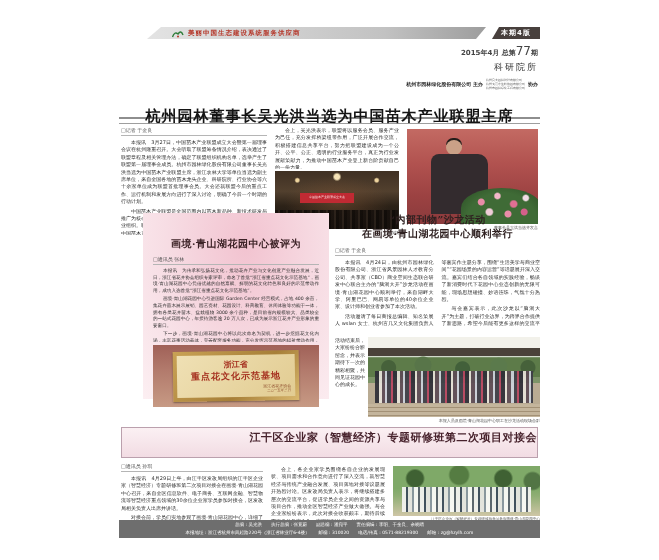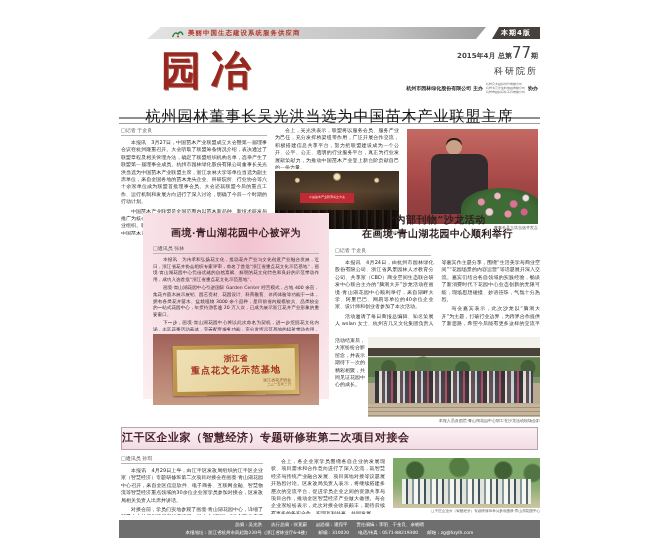--- a/index.html
+++ b/index.html
@@ -18,33 +18,33 @@
     clip-path:polygon(7px 0,100% 0,100% 100%,0 100%);
     color:#fff;font-size:7px;font-weight:bold;display:flex;align-items:center;justify-content:center;letter-spacing:1px;}
 
   
   .header{position:absolute;top:17px;left:0;right:0;height:58px;}
   .masthead{position:absolute;left:42px;top:10px;font-family:"DejaVu Serif",serif;
     font-size:40px;line-height:40px;font-weight:900;color:#96281f;letter-spacing:9px;
     text-shadow:1px 1px 0 #b0554d;}
   .issue-info{position:absolute;right:2px;top:4px;text-align:right;color:#333;}
   .issue-line{font-size:7px;font-weight:bold;color:#444;}
-  .issue-no{font-size:15px;font-weight:normal;}
+  .issue-no{font-size:12px;font-weight:normal;}
   .pub-type{font-size:9px;color:#333;margin-top:3px;letter-spacing:2px;}
   .org-row{display:flex;justify-content:flex-end;align-items:center;gap:3px;margin-top:4px;}
   .org-main{font-size:5px;font-weight:bold;color:#222;}
   .co-list{text-align:left;}
   .co-list div{font-size:3px;line-height:4px;color:#555;transform-origin:right;}
   .co-label{font-size:5px;font-weight:bold;color:#222;}
   .double-rule{position:absolute;top:77px;left:0;right:0;height:4px;
     border-top:2px solid #8e8e8e;border-bottom:1px solid #9e9e9e;}
 
   
   .headline1{position:absolute;top:84px;left:0;right:0;text-align:center;
-    font-family:"DejaVu Serif",serif;font-size:15px;font-weight:400;color:#141414;letter-spacing:1px;}
+    font-family:"DejaVu Serif",serif;font-size:15px;font-weight:700;color:#141414;letter-spacing:1px;}
 
   
   .byline{font-size:5px;color:#555;border-bottom:1px solid #b5b5b5;padding-bottom:2px;margin-bottom:3px;}
   .body-text{font-size:5px;line-height:7.4px;color:#2e2e2e;text-align:justify;overflow:hidden;}
   .body-text p{margin:0 0 2px 0;text-indent:10px;}
   .caption{font-size:4px;color:#555;text-align:right;margin-top:1px;}
 
   
   .a1{position:absolute;top:104px;left:0;right:0;height:110px;}
   .a1-colA{position:absolute;left:2px;width:146px;top:0;bottom:0;}
@@ -79,26 +79,26 @@
       radial-gradient(circle at 80% 25%,#f1dce4 0 2.5px,transparent 4px),
       radial-gradient(circle at 35% 60%,#f0cdd8 0 3px,transparent 4.5px),
       radial-gradient(circle at 58% 65%,#e98ca8 0 3px,transparent 4px),
       radial-gradient(circle at 78% 60%,#d4608a 0 3px,transparent 4px),
       radial-gradient(ellipse at 50% 80%,#3f6b36 0 60%,#2f5228 90%);
     border-radius:50% 50% 0 0;}
 
   
   .a2{position:absolute;top:190px;left:24px;width:186px;height:186px;
     background:radial-gradient(ellipse at 55% 18%,#f2c3d0 0%,#f7dde4 55%,#fceff2 100%);
-    padding:13px 10px 6px;box-sizing:border-box;}
+    padding:24px 10px 6px;box-sizing:border-box;}
   .a2 .hl,.a3 .hl{font-family:"DejaVu Serif",serif;font-weight:900;color:#3c2226;
     font-size:10px;line-height:14px;text-align:center;letter-spacing:.5px;}
   .a2 .byline{margin-top:5px;}
   .a2 .body-text{height:74px;font-size:4.6px;line-height:6.6px;}
-  .plaque-photo{margin-top:3px;height:71px;
+  .plaque-photo{margin-top:3px;height:62px;
     background:linear-gradient(180deg,#a06158 0%,#b27a6c 40%,#c79a84 100%);
     display:flex;align-items:center;justify-content:center;}
   .plaque{width:126px;height:50px;background:linear-gradient(135deg,#c9a255,#a77f38 60%,#d9b86e);
     padding:4px;box-sizing:border-box;transform:rotate(-1deg);box-shadow:0 1px 2px rgba(0,0,0,.4);}
   .plaque-inner{width:100%;height:100%;background:linear-gradient(135deg,#efe0b4,#e2cc92);
     display:flex;flex-direction:column;align-items:center;justify-content:center;box-sizing:border-box;padding:1px 4px;}
   .plaque-l1{font-size:8px;font-weight:900;color:#a5301f;font-family:"DejaVu Serif",serif;}
   .plaque-l2{font-size:9px;font-weight:900;color:#a5301f;font-family:"DejaVu Serif",serif;letter-spacing:1px;}
   .plaque-l3{font-size:4px;color:#8c4a2a;align-self:flex-end;margin-top:1px;}
   .plaque-l4{font-size:3.5px;color:#8c4a2a;align-self:flex-end;}
@@ -121,21 +121,21 @@
       radial-gradient(circle at 93% 50%,#46613a 0 7px,transparent 8px);}
   .grp-people{position:absolute;left:4%;right:4%;top:42%;height:40%;
     background:repeating-linear-gradient(90deg,#2c2c36 0 4px,#e8e4da 4px 6.5px,#5c4a54 6.5px 10px,#cdd3dd 10px 12.5px,#3c3c46 12.5px 16px,#b8445f 16px 18px);
     opacity:.92;}
   .grp-steps{position:absolute;left:0;right:0;bottom:0;height:16%;
     background:repeating-linear-gradient(180deg,#c4b59c 0 3px,#a39176 3px 4px);}
 
   
   .a4{position:absolute;top:404px;left:0;right:0;height:92px;}
   .a4-hlbox{margin:0 2px;border:1px solid #bba0ad;background:linear-gradient(180deg,#fbf0f3,#f2dce3);
-    padding:3px 0 4px;text-align:left;}
+    padding:3px 0 12px;text-align:right;}
   .a4-hlbox .hl4{font-family:"DejaVu Serif",serif;font-weight:900;color:#47222c;font-size:11px;line-height:14px;letter-spacing:.5px;}
   .a4-body{position:relative;margin-top:5px;height:62px;}
   .a4-colA{position:absolute;left:2px;width:142px;top:0;bottom:0;}
   .a4-colA .body-text{height:48px;}
   .a4-colB{position:absolute;left:152px;width:114px;top:3px;bottom:0;}
   .a4-colB .body-text{height:56px;}
   .a4-photo-wrap{position:absolute;left:274px;right:0;top:3px;}
   .photo-garden{height:50px;
     background:
       radial-gradient(circle at 15% 25%,#3f6133 0 8px,transparent 10px),
@@ -162,21 +162,20 @@
       <svg width="13" height="9" viewBox="0 0 13 9">
         <path d="M1.5 8 Q3.5 2 7 5 Q10 0.5 12 6" stroke="#2e7d3a" stroke-width="1.4" fill="none"></path>
         <circle cx="7" cy="7.5" r="1" fill="#b5372a"></circle>
       </svg>
       <span class="strip-slogan">美丽中国生态建设系统服务供应商</span>
     </div>
     <div class="edition-box">本期4版</div>
   </div>
 
   <div class="header">
-    <div class="masthead">园冶</div>
     <div class="issue-info">
       <div class="issue-line">
         <span>2015年4月</span>
         <span>总第</span><span class="issue-no">77</span><span>期</span>
       </div>
       <div class="pub-type">科研院所</div>
       <div class="org-row">
         <span class="org-main">杭州市园林绿化股份有限公司 主办</span>
         <span class="co-list">
           <div>杭州良大园林设计有限公司</div>

